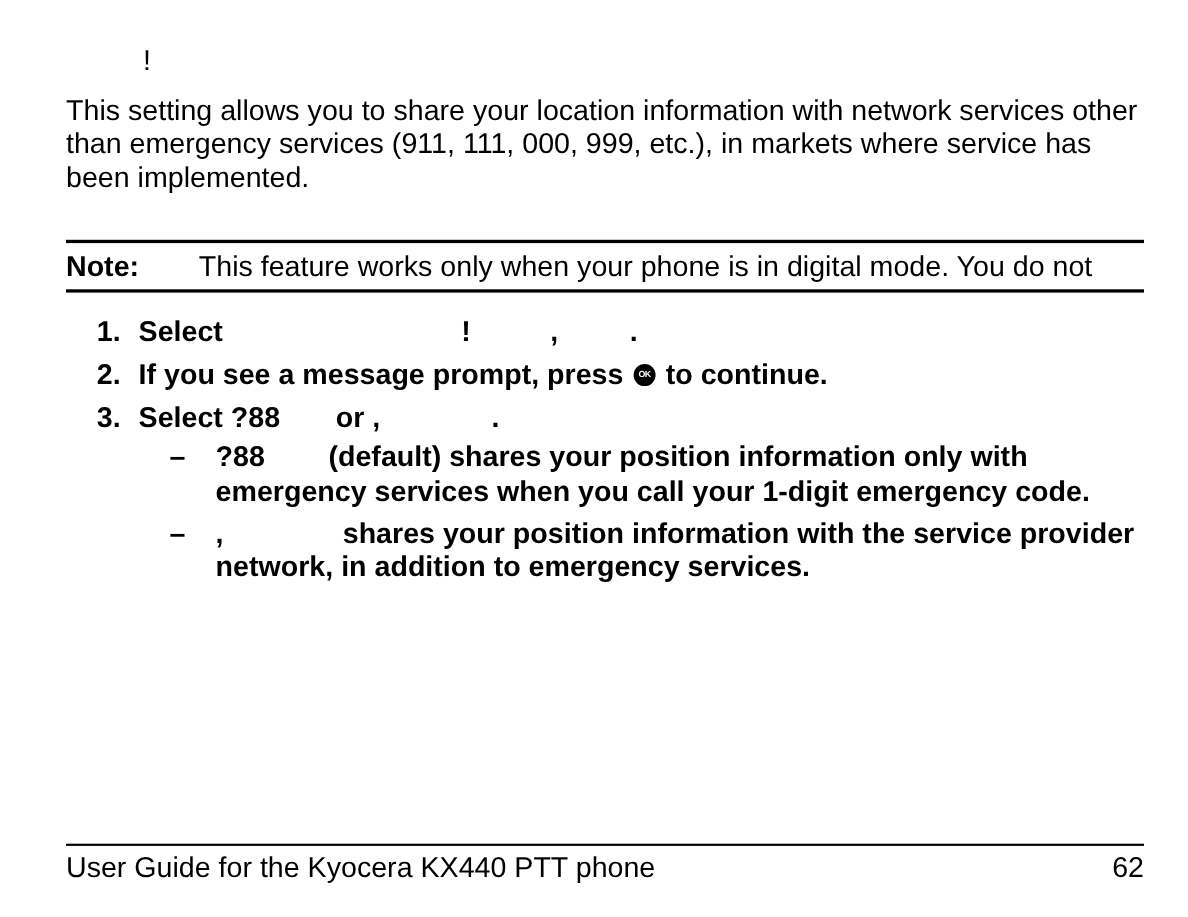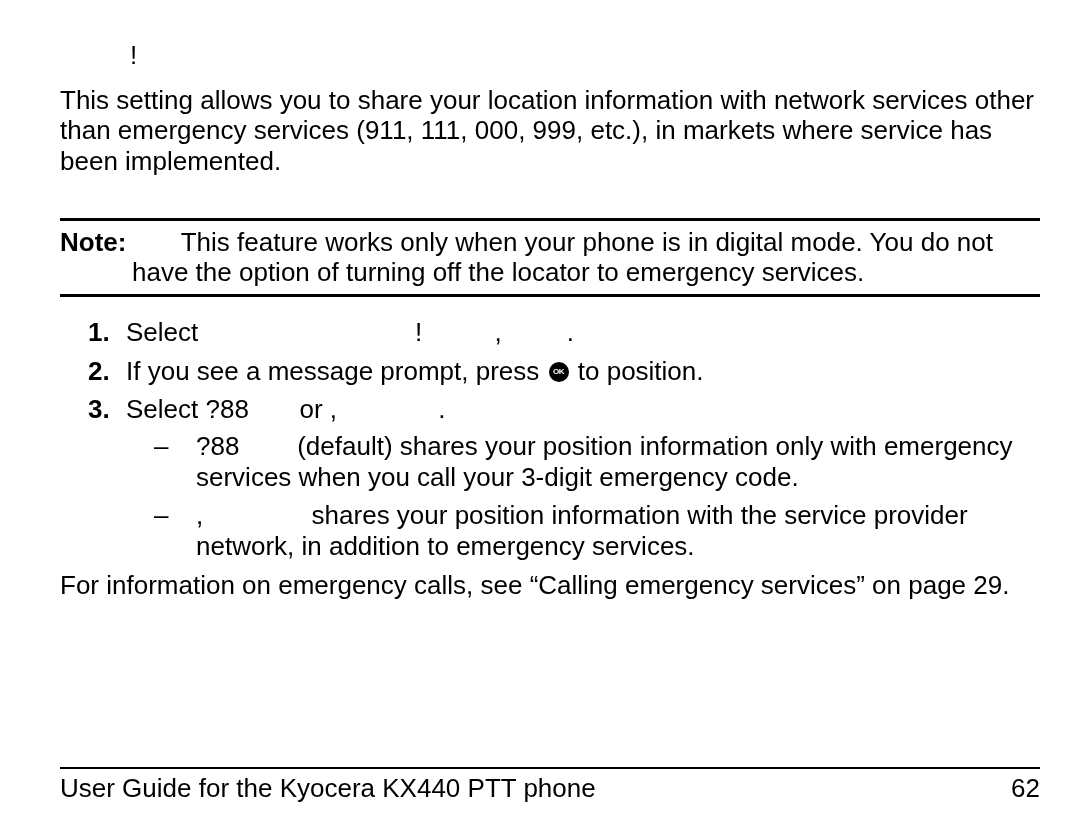--- a/index.html
+++ b/index.html
@@ -48,20 +48,21 @@
     text-align: center;
   }
   .note-indent {
     padding-left: 72px;
   }
   ol.steps {
     margin: 0;
     padding: 0 0 0 38px;
     list-style: none;
     counter-reset: step;
+    font-weight: bold;
   }
   ol.steps > li {
     position: relative;
     padding-left: 28px;
     margin: 0 0 8px 0;
     counter-increment: step;
   }
   ol.steps > li::before {
     content: counter(step) ".";
     font-weight: bold;
@@ -131,45 +132,43 @@
     <span>!</span>
   </div>
 
   <p class="intro-p">This setting allows you to share your location information with network services other than emergency services (911, 111, 000, 999, etc.), in markets where service has been implemented.</p>
 
   <div class="note-box">
     <div class="note-row">
       <span class="note-label">Note: </span>
       <span class="note-text">This feature works only when your phone is in digital mode. You do not</span>
     </div>
-    <div class="note-indent">have the option of turning off the locator to emergency services.</div>
   </div>
 
   <ol class="steps">
     <li>
       <span>Select </span><span style="white-space:pre">                             </span><span>!</span><span style="white-space:pre">          ,</span><span style="white-space:pre">         .</span>
     </li>
     <li>
-      <span>If you see a message prompt, press </span><span class="ok-icon"></span><span> to position.</span>
+      <span>If you see a message prompt, press </span><span class="ok-icon"></span><span> to continue.</span>
     </li>
     <li>
       <span>Select </span><span>?88</span><span style="white-space:pre">       or ,</span><span style="white-space:pre">              .</span>
       <ul class="sub-list">
         <li>
           <span class="dash">–</span>
-          <span>?88</span><span style="white-space:pre-wrap">        (default) shares your position information only with emergency services when you call your 3-digit emergency code.</span>
+          <span>?88</span><span style="white-space:pre-wrap">        (default) shares your position information only with emergency services when you call your 1-digit emergency code.</span>
         </li>
         <li>
           <span class="dash">–</span>
           <span>,</span><span style="white-space:pre-wrap">               shares your position information with the service provider network, in addition to emergency services.</span>
         </li>
       </ul>
     </li>
   </ol>
 
-  <p class="follow-p">For information on emergency calls, see “Calling emergency services” on page 29.</p>
 
   <div class="footer">
     <span>User Guide for the Kyocera KX440 PTT phone</span>
     <span>62</span>
   </div>
 
 </div>
 
 </body></html>

